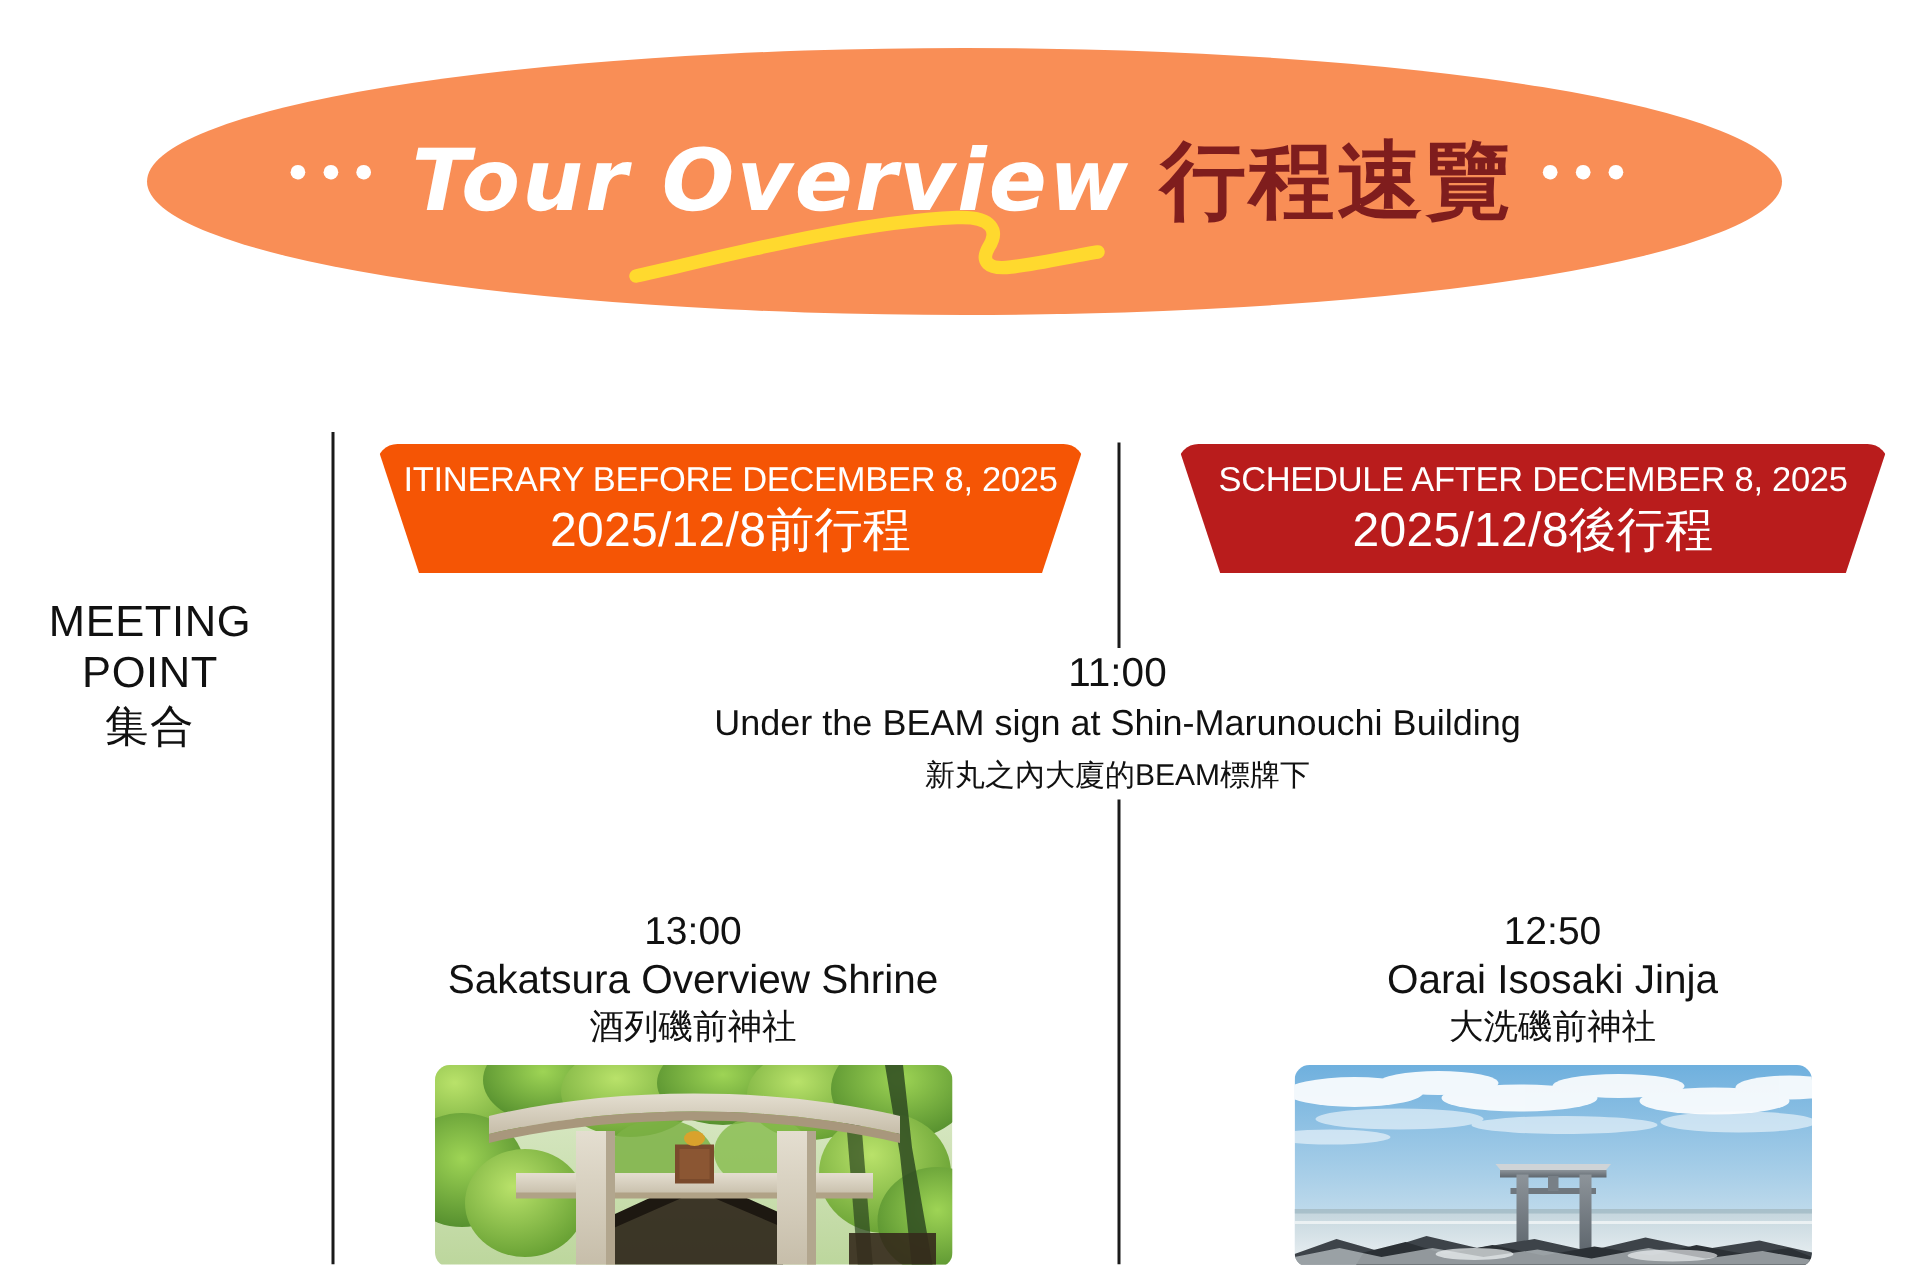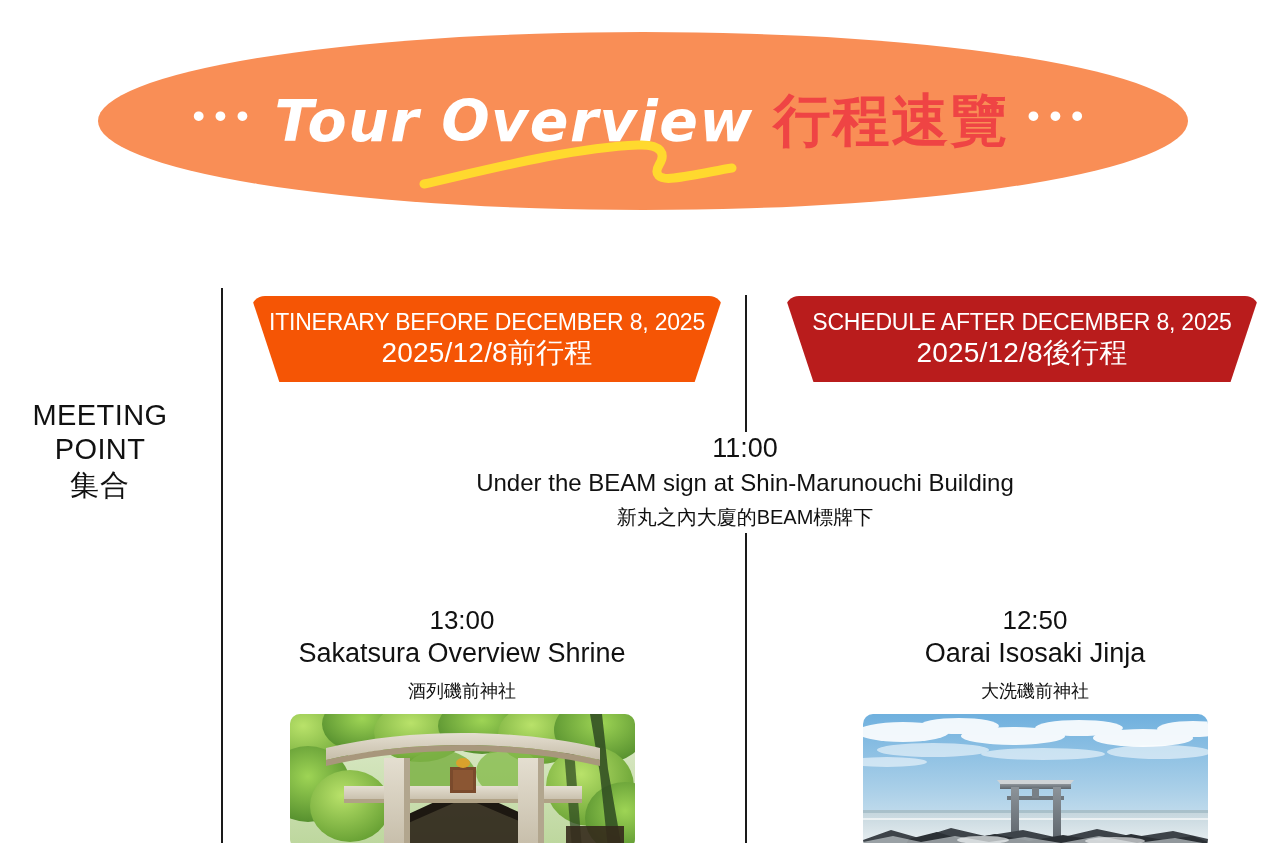--- a/index.html
+++ b/index.html
@@ -55,21 +55,21 @@
   #header-title-en {
     color: #ffffff;
     font-size: 57px;
     font-weight: 700;
     font-style: italic;
     letter-spacing: 1.5px;
     white-space: nowrap;
     font-family: "DejaVu Sans", sans-serif;
   }
   #header-title-zh {
-    color: #ef4444;
+    color: #7f1d1d;
     font-size: 57px;
     font-weight: 700;
     letter-spacing: 2px;
     white-space: nowrap;
     margin-left: 20px;
     font-family: "DejaVu Sans", sans-serif;
   }
   #header-squiggle {
     position: absolute;
     left: 320px;
@@ -118,21 +118,21 @@
   }
   .banner-en {
     font-size: 23px;
     font-weight: 400;
     letter-spacing: -0.2px;
     white-space: nowrap;
     line-height: 1.12;
     text-align: center;
   }
   .banner-zh {
-    font-size: 28px;
+    font-size: 32px;
     font-weight: 400;
     letter-spacing: 0.2px;
     white-space: nowrap;
     line-height: 1.22;
     margin-top: 1px;
   }
 
   
   #meeting-point-label {
     position: absolute;
@@ -206,25 +206,25 @@
   }
   .stop-en {
     display: block;
     font-size: 27px;
     font-weight: 400;
     line-height: 1.22;
     color: #111111;
   }
   .stop-zh {
     display: block;
-    font-size: 18px;
+    font-size: 23px;
     font-weight: 400;
     line-height: 1.3;
     color: #111111;
-    margin-top: 11px;
+    margin-top: 1px;
   }
   .stop-photo {
     margin: 10px auto 0 auto;
     width: 345px;
     height: 135px;
     border-radius: 10px;
     overflow: hidden;
     position: relative;
     display: block;
   }

